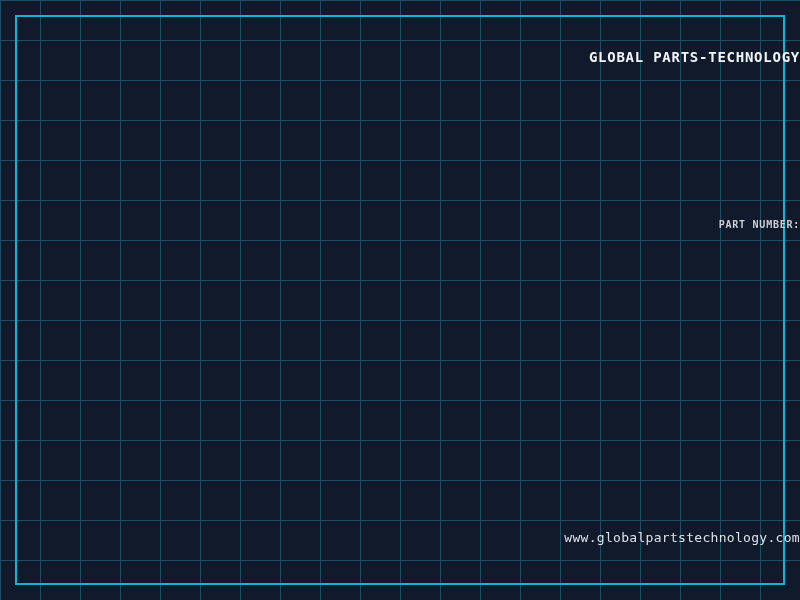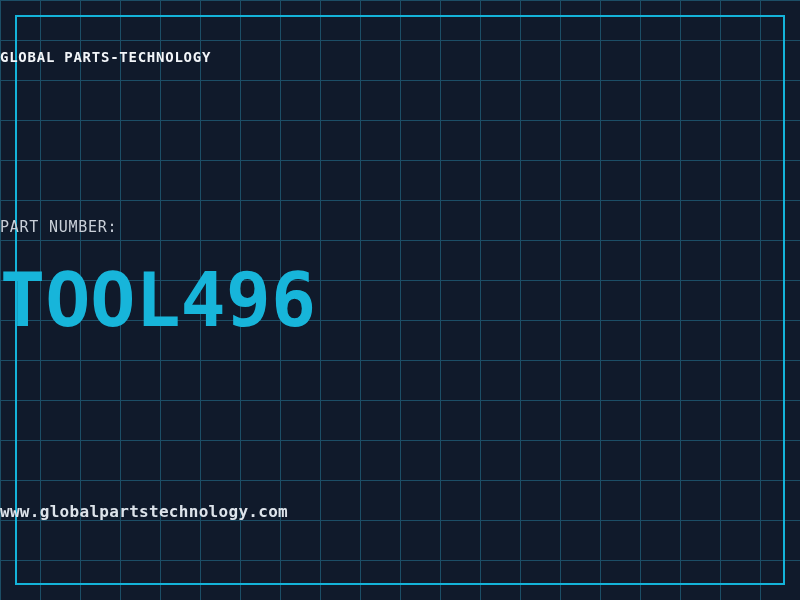--- a/index.html
+++ b/index.html
@@ -35,72 +35,71 @@
   }
   .frame {
     position: absolute;
     left: 15px; top: 15px;
     width: 770px; height: 570px;
     border: 2px solid var(--frame-accent);
   }
   .textline {
     position: absolute;
     left: 0; right: 0;
-    text-align: left;
+    text-align: right;
     white-space: nowrap;
   }
   .company-name {
     top: 50px;
     font-size: 14px;
     line-height: 1;
     font-weight: bold;
     letter-spacing: 0.75px;
     color: var(--title-text);
   }
   .tagline {
     top: 80px;
     font-size: 13px;
     line-height: 1;
     font-weight: normal;
     letter-spacing: 0.25px;
     color: var(--subtitle-text);
   }
   .part-label {
     top: 220px;
-    font-size: 15px;
+    font-size: 10px;
     line-height: 1;
-    font-weight: normal;
+    font-weight: bold;
     letter-spacing: 0.75px;
     color: var(--label-text);
   }
   .part-number {
     top: 263px;
     font-size: 75px;
     line-height: 1;
     font-weight: bold;
     letter-spacing: 0px;
     color: var(--part-number-text);
   }
   .website {
-    top: 504px;
-    font-size: 16px;
+    top: 531px;
+    font-size: 13px;
     line-height: 1;
-    font-weight: bold;
+    font-weight: normal;
     letter-spacing: 0.3px;
     color: var(--url-text);
   }
 </style>
 </head>
 <body>
 
 <div class="canvas">
   <div class="grid-overlay"></div>
   <div class="frame"></div>
 
   <div class="textline company-name">GLOBAL PARTS-TECHNOLOGY</div>
 
 
   <div class="textline part-label">PART NUMBER:</div>
 
-  <div class="textline part-number">TOOL496</div>
 
   <div class="textline website">www.globalpartstechnology.com</div>
 </div>
 
 </body></html>

